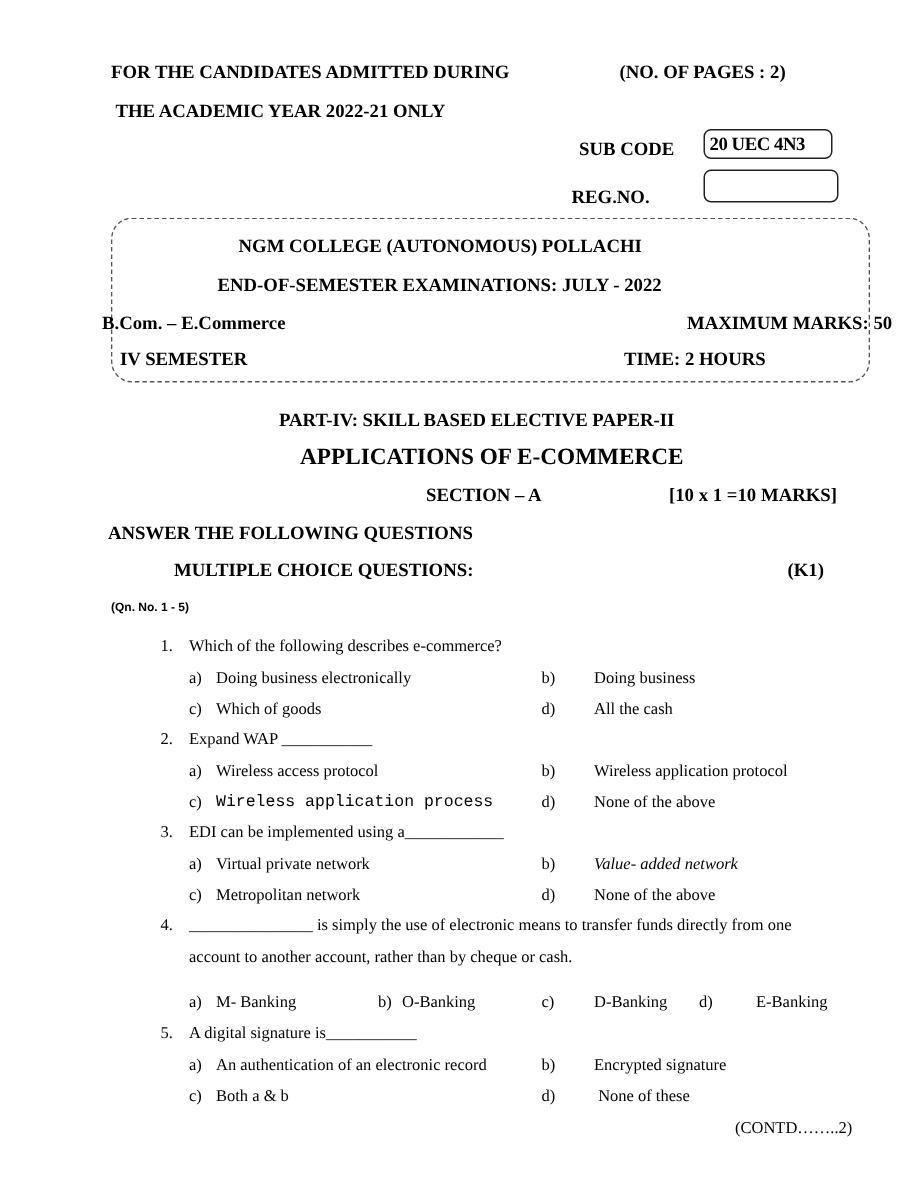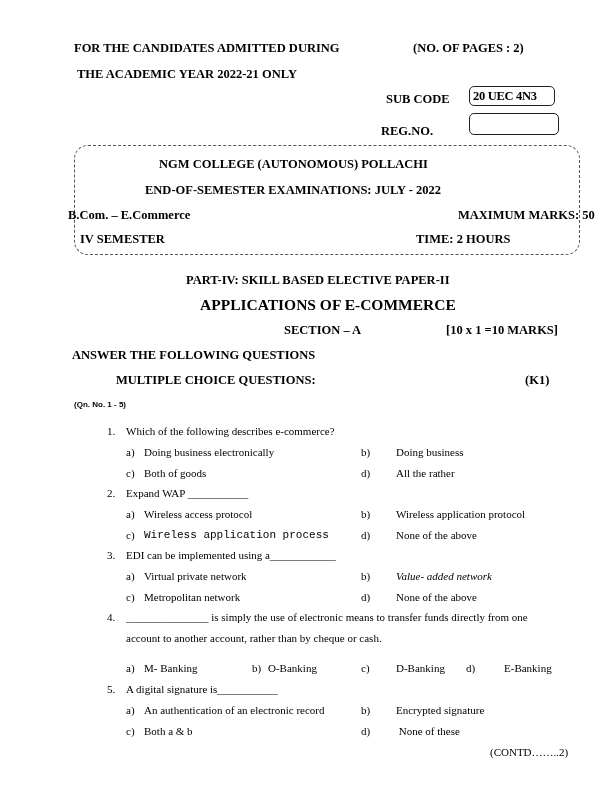--- a/index.html
+++ b/index.html
@@ -49,23 +49,23 @@
 <div class="abs small" style="left:74px; top:400px;">(Qn. No. 1 - 5)</div>
 
 <div>
   <div class="abs q" style="left:107px; top:425px;">1.</div>
   <div class="abs q" style="left:126px; top:425px;">Which of the following describes e-commerce?</div>
   <div class="abs q" style="left:126px; top:446px;">a)</div>
   <div class="abs q" style="left:144px; top:446px;">Doing business electronically</div>
   <div class="abs q" style="left:361px; top:446px;">b)</div>
   <div class="abs q" style="left:396px; top:446px;">Doing business</div>
   <div class="abs q" style="left:126px; top:467px;">c)</div>
-  <div class="abs q" style="left:144px; top:467px;">Both of goods</div>
+  <div class="abs q" style="left:144px; top:467px;">Which of goods</div>
   <div class="abs q" style="left:361px; top:467px;">d)</div>
-  <div class="abs q" style="left:396px; top:467px;">All the rather</div>
+  <div class="abs q" style="left:396px; top:467px;">All the cash</div>
 </div>
 
 <div>
   <div class="abs q" style="left:107px; top:487px;">2.</div>
   <div class="abs q" style="left:126px; top:487px;">Expand WAP ___________</div>
   <div class="abs q" style="left:126px; top:508px;">a)</div>
   <div class="abs q" style="left:144px; top:508px;">Wireless access protocol</div>
   <div class="abs q" style="left:361px; top:508px;">b)</div>
   <div class="abs q" style="left:396px; top:508px;">Wireless application protocol</div>
   <div class="abs q" style="left:126px; top:529px;">c)</div>

